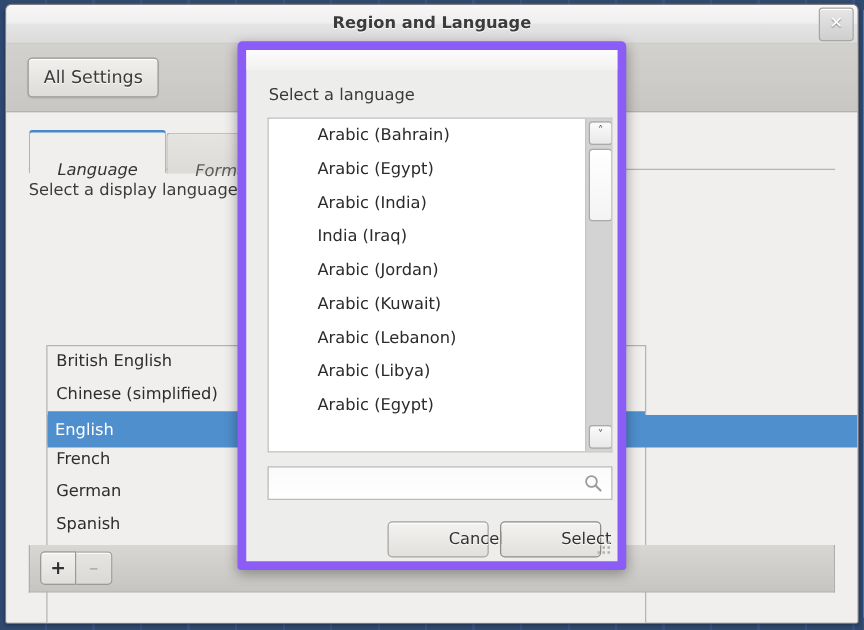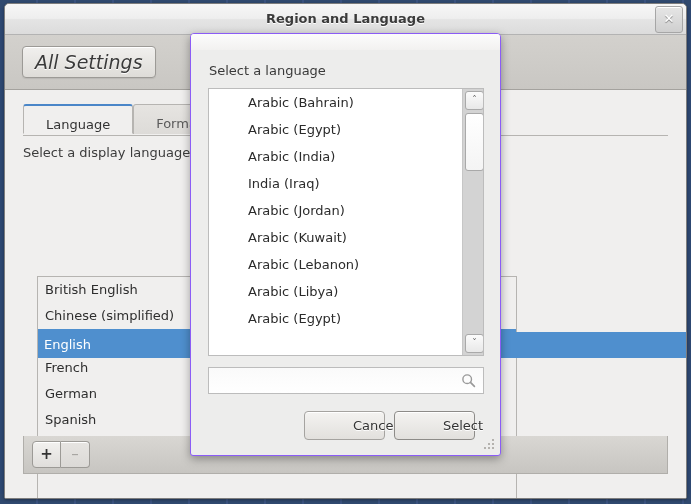--- a/index.html
+++ b/index.html
@@ -91,29 +91,28 @@
     height: 54px;
     background: linear-gradient(to bottom, #d3d1cd 0%, #c9c7c3 100%);
     border-bottom: 1px solid #a4a29e;
   }
   #all-settings-button {
     position: absolute;
     left: 17px; top: 11px;
     padding: 0 12px;
     height: 30px;
     line-height: 30px;
-    font-size: 19px;
+    font-size: 14px;
     color: #3a3a3a;
     border: 1px solid #9c9a96;
     border-radius: 4px;
     background: linear-gradient(to bottom, #f1f0ee, #dedcd8);
     box-shadow: inset 0 1px 0 #ffffff, 0 1px 1px rgba(0,0,0,.08);
     cursor: pointer;
     text-shadow: 0 1px 0 #ffffff;
-    font-style: italic;
   }
 
   
   #content {
     position: relative;
     height: 410px;
     background: #f0efee;
     padding: 0;
   }
 
@@ -122,26 +121,27 @@
     left: 18px; top: 14px;
     right: 18px;
     height: 31px;
     border-bottom: 1px solid #b6b4b1;
   }
   .tab {
     position: relative;
     display: inline-block;
     height: 30px;
     line-height: 30px;
-    padding: 4px 22px;
+    padding: 16px 22px;
     font-size: 13px;
     color: #4a4a4a;
     box-sizing: border-box;
     cursor: pointer;
     vertical-align: bottom;
+    font-style: italic;
   }
   .tab.active {
     background: #f0efee;
     border: 1px solid #b6b4b1;
     border-bottom: 1px solid #f0efee;
     border-top: 2px solid #4a86c8;
     border-radius: 3px 3px 0 0;
     color: #333333;
   }
   .tab.inactive {
@@ -229,21 +229,21 @@
   .ar-button.add { border-radius: 4px 0 0 4px; color: #333333; font-weight: bold; }
   .ar-button.remove { border-radius: 0 4px 4px 0; border-left: none; color: #a8a6a2;
                       background: linear-gradient(to bottom, #e7e5e2, #dbd9d6); }
 
   
   #dialog {
     position: absolute;
     left: 190px; top: 33px;
     width: 311px; height: 423px;
     background: #ededec;
-    border: 1px solid #8b5cf6;
+    border: 7px solid #8b5cf6;
     border-radius: 4px 4px 3px 3px;
     box-sizing: border-box;
     box-shadow: 0 3px 10px rgba(0,0,0,.35);
     overflow: hidden;
   }
   #dialog-header {
     height: 16px;
     background: linear-gradient(to bottom, #fcfcfc, #f2f1f0);
   }
   #dialog-title {

